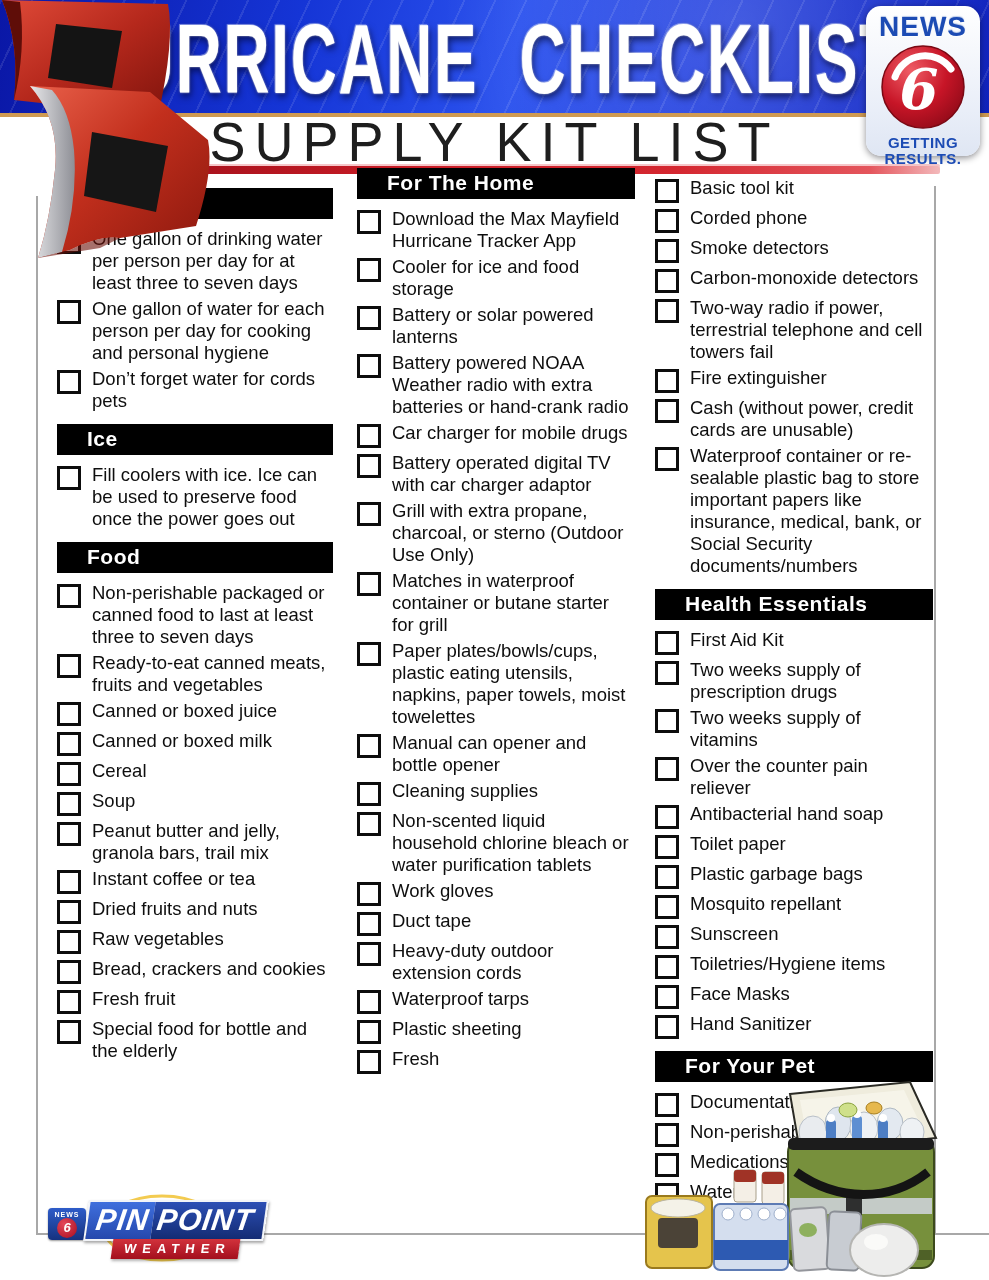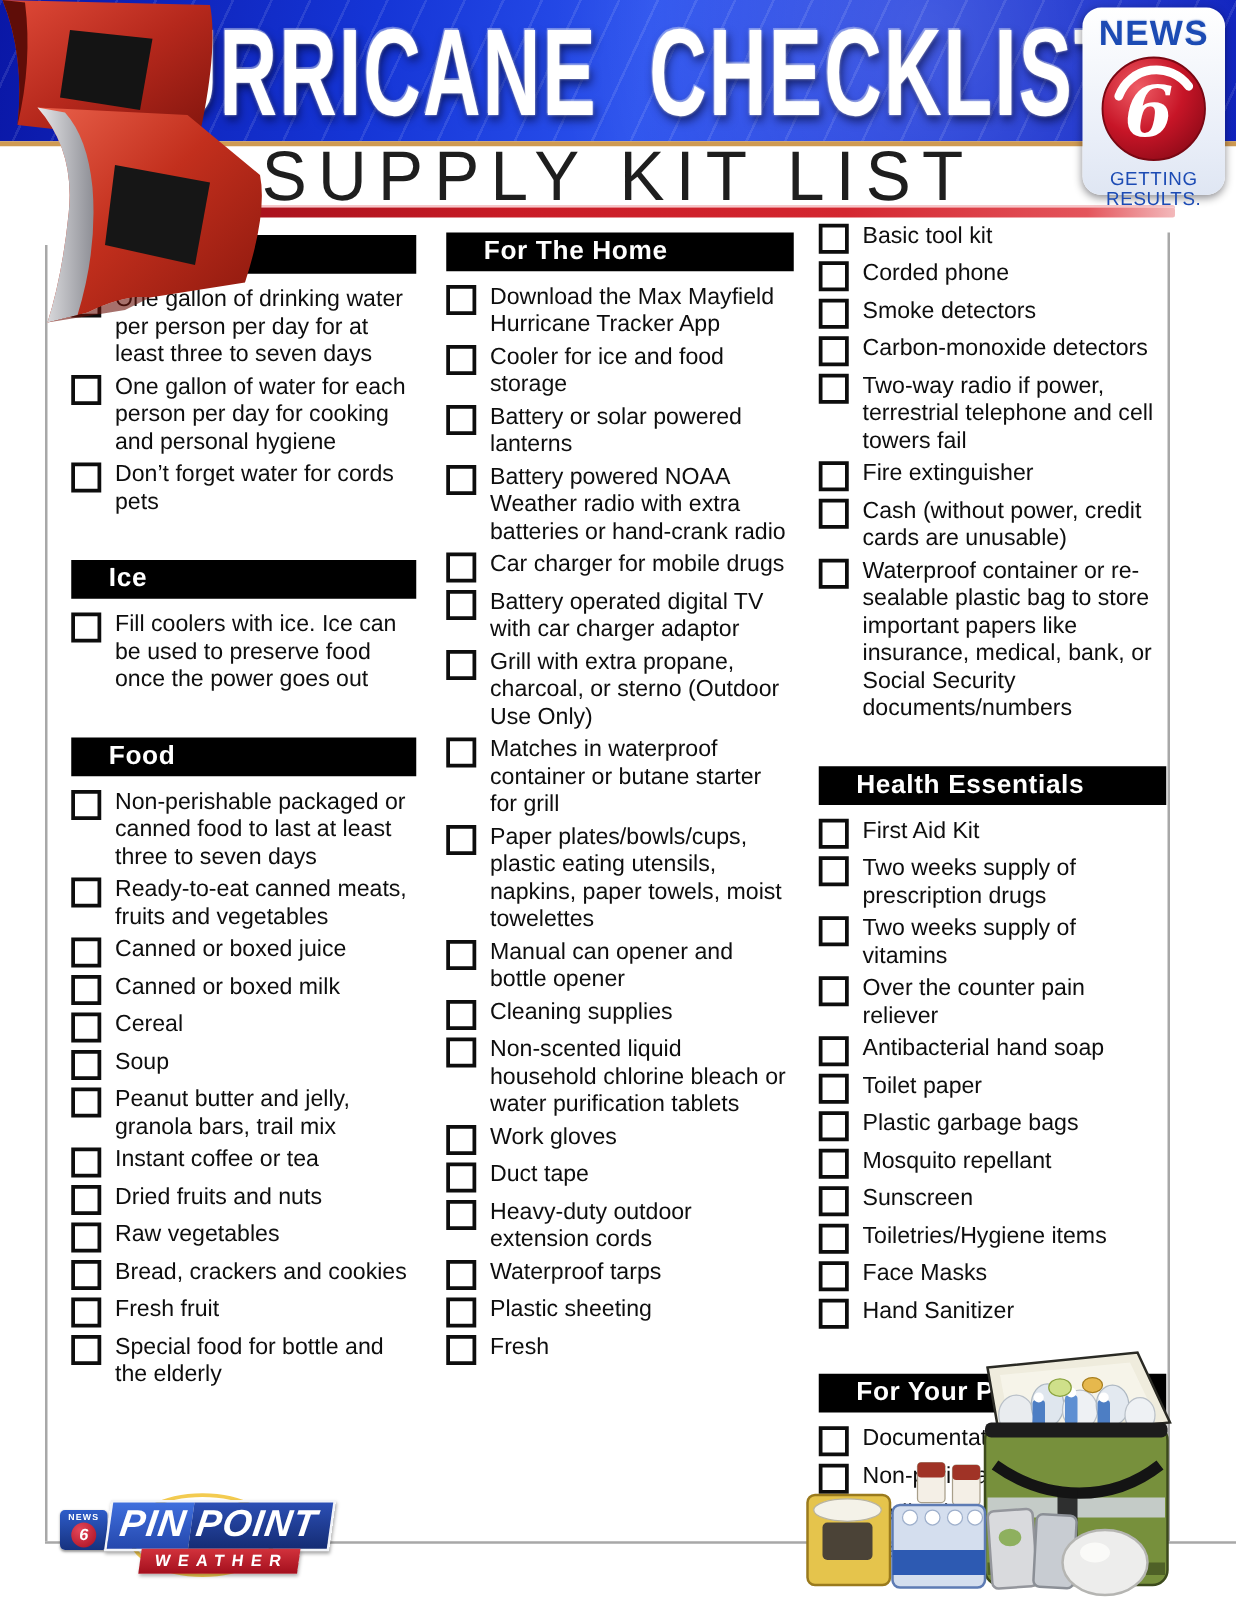--- a/index.html
+++ b/index.html
@@ -28,35 +28,35 @@
 
   
   .flags{position:absolute;left:0;top:0;width:235px;height:270px;z-index:4;}
 
   
   .news6{position:absolute;left:866px;top:6px;width:114px;height:150px;z-index:5;
          background:linear-gradient(#ffffff,#e9eef8 70%,#dfe6f3);border-radius:15px;
          box-shadow:0 2px 7px rgba(0,0,10,.45);text-align:center;}
   .news6 .news-word{margin-top:5px;font-size:28px;font-weight:800;letter-spacing:1px;color:#1c4bb4;
          text-shadow:0 1px 1px rgba(255,255,255,.8),0 -1px 1px rgba(28,75,180,.3);}
-  .news6 .tagline{font-size:15px;line-height:16px;font-weight:400;color:#1c4bb4;letter-spacing:.5px;}
+  .news6 .tagline{font-size:15px;line-height:16px;font-weight:700;color:#1c4bb4;letter-spacing:.5px;}
 
   
   .vline-left{position:absolute;left:36px;top:196px;width:2px;height:1037px;background:#a8a8a8;z-index:0;}
   .vline-right{position:absolute;left:934px;top:186px;width:2px;height:1047px;background:#a8a8a8;z-index:0;}
   .hline-bottom{position:absolute;left:36px;top:1233px;width:953px;height:2px;background:#a8a8a8;z-index:0;}
 
   
   .col{position:absolute;z-index:2;}
   .col-0{left:57px;top:188px;width:276px;}
-  .col-1{left:357px;top:186px;width:278px;}
+  .col-1{left:357px;top:168px;width:278px;}
   .col-2{left:655px;top:177px;width:278px;}
   .section-header{background:#000;color:#fff;font-weight:700;font-size:21px;
          padding:3px 4px 4px 30px;margin:0 0 9px 0;letter-spacing:.5px;}
-  .item + .section-header{margin-top:36px;}
+  .item + .section-header{margin-top:12px;}
   .item{display:flex;align-items:flex-start;margin-bottom:4px;}
   .checkbox{flex:0 0 auto;width:18px;height:18px;border:3px solid #0d0d0d;background:#fff;
          margin:2px 11px 0 0;}
   .label{font-size:18.5px;line-height:22px;color:#0e0e0e;}
 
   
   .pinpoint{position:absolute;left:40px;top:1192px;width:210px;height:72px;z-index:3;}
   .pinpoint svg{position:absolute;left:0;top:0;}
   .pp-badge{position:absolute;left:8px;top:16px;width:38px;height:32px;border-radius:4px;
         background:linear-gradient(#2e5cc9,#16327f);box-shadow:0 1px 2px rgba(0,0,0,.4);

